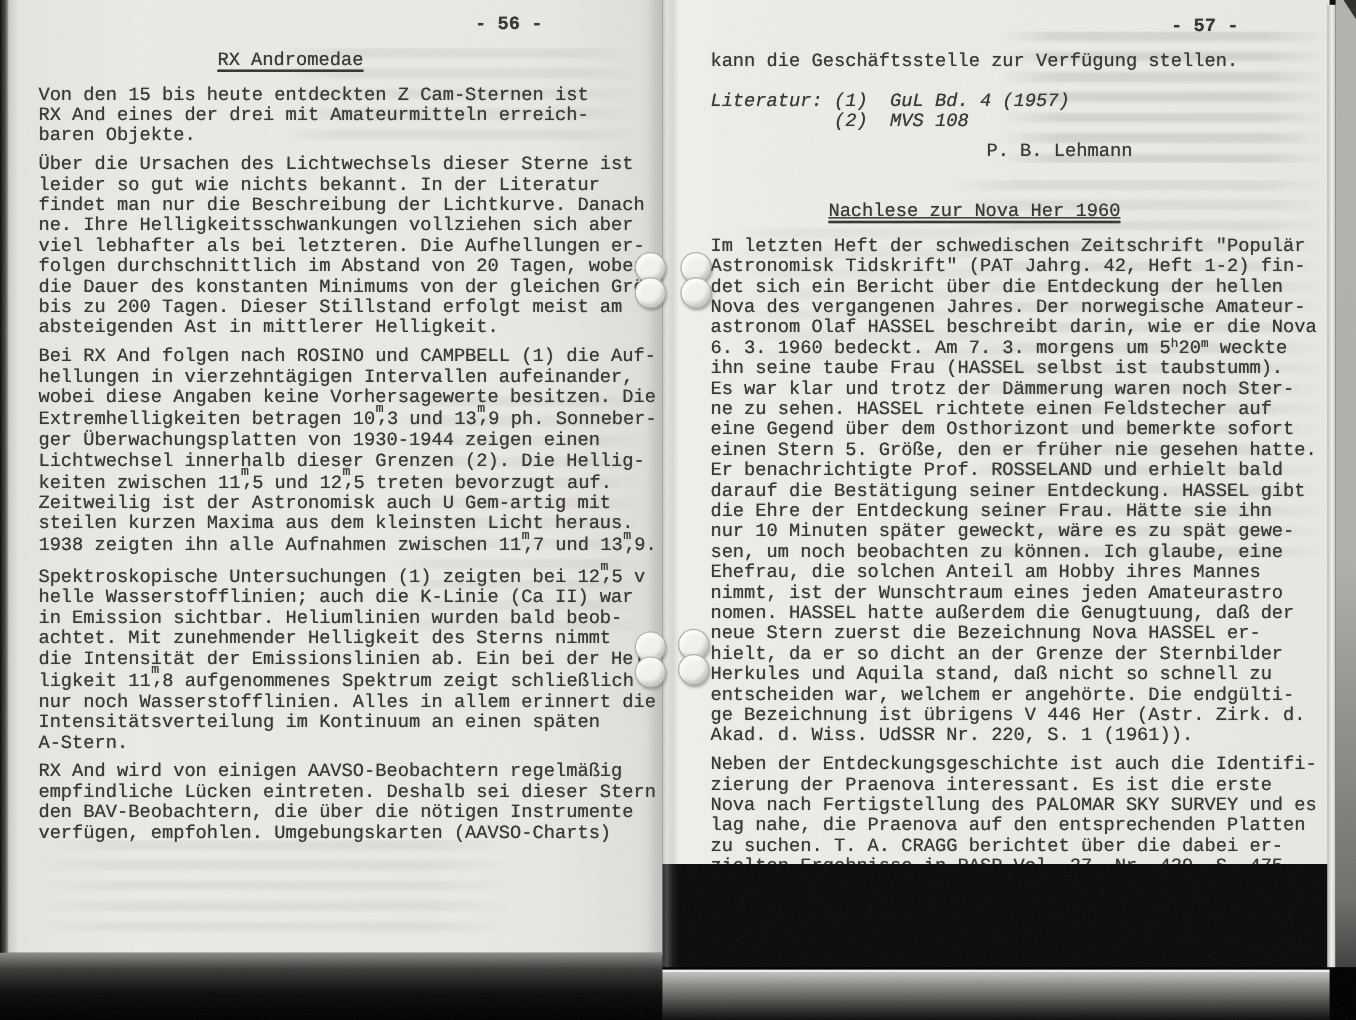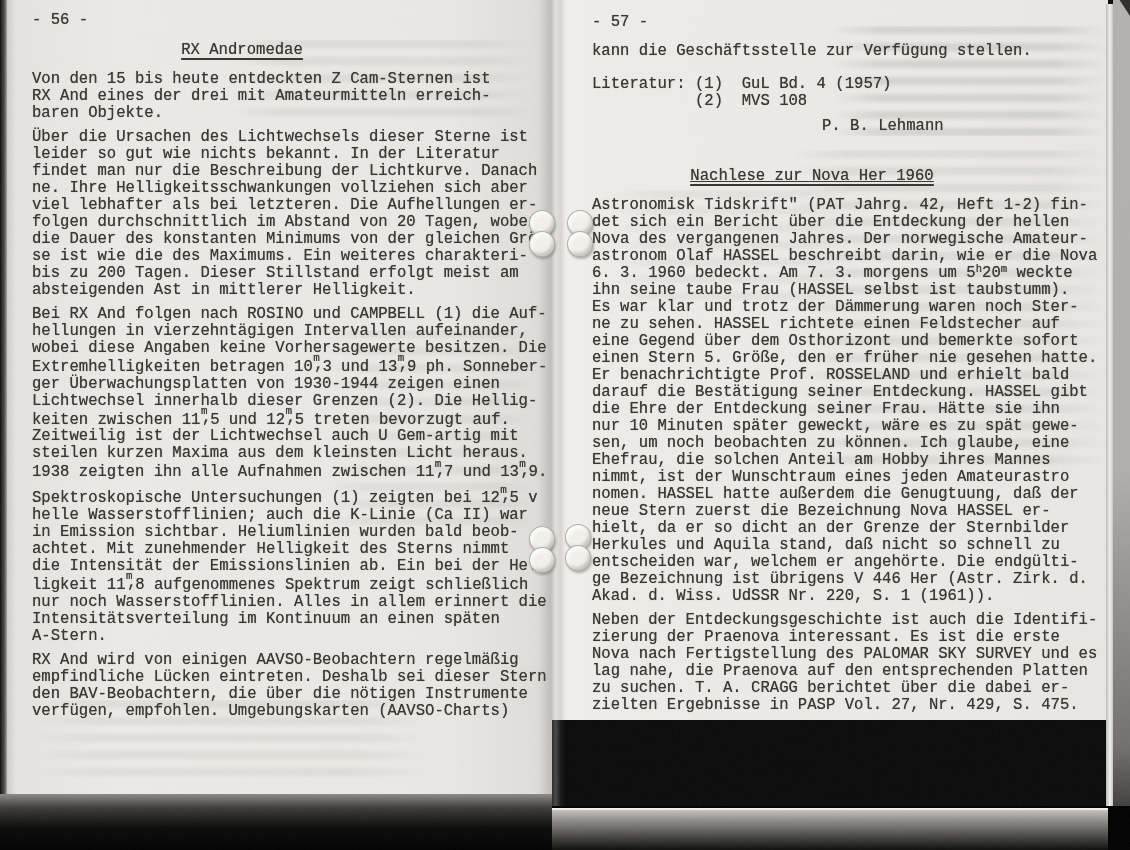--- a/index.html
+++ b/index.html
@@ -12,26 +12,26 @@
     background:linear-gradient(90deg,#c9c8c4 0px,#e5e4e0 10px,#eceae6 110px,#eae8e4 440px,#e0deda 528px,#cfcdc9 546px);
     border-bottom:2px solid #b5b4b0;}
   .page-right{left:552px;width:556px;height:720px;
     background:linear-gradient(90deg,#cfcec9 0px,#f1f0ec 14px,#edece8 60px,#eae9e5 420px,#e8e7e3 100%);}
   .content{position:relative;color:#37352f;font-size:15.6px;line-height:17px;
     text-shadow:0 0 .7px rgba(55,53,47,.75);}
   .page-left .content{padding:12px 0 0 26px;}
   .page-right .content{padding:14px 0 0 40px;}
   .ln{display:block;white-space:pre;}
   .sec{margin:0 0 7px 0;}
-  .sec-pageno{width:420px;text-align:left;margin-bottom:13px;}
+  .sec-pageno{width:420px;text-align:right;margin-bottom:13px;font-weight:bold;}
   .page-right .sec-pageno{width:440px;margin-bottom:12px;}
   .sec-title{width:420px;text-align:center;margin-bottom:12px;}
   .page-right .sec-title{width:440px;margin-top:33px;text-decoration:underline;}
   .sec-title .u{text-decoration:underline;text-underline-offset:3.5px;text-decoration-thickness:1.5px;}
-  .sec-literature{margin-top:16px;}
+  .sec-literature{margin-top:16px;font-style:italic;}
   .sec-signature{padding-left:230px;margin:8px 0 0 0;}
   sup{font-size:.68em;line-height:0;vertical-align:.45em;}
   .magm{display:inline-block;position:relative;width:.62em;height:1em;vertical-align:-.12em;}
   .magm .t{position:absolute;left:.04em;top:-.34em;font-size:.7em;line-height:1;}
   .magm .c{position:absolute;left:.1em;bottom:-.08em;line-height:1;}
   
   .ghost{position:absolute;pointer-events:none;filter:blur(1.4px);
     background:repeating-linear-gradient(180deg,rgba(138,136,130,.42) 0px,rgba(138,136,130,.42) 8px,rgba(0,0,0,0) 8px,rgba(0,0,0,0) 17px);
     -webkit-mask-image:linear-gradient(90deg,transparent 0,#000 18%,#000 82%,transparent 100%);
     mask-image:linear-gradient(90deg,transparent 0,#000 18%,#000 82%,transparent 100%);}
@@ -78,33 +78,32 @@
           <span class="ln">baren Objekte.</span>
         </div>
         <div class="sec sec-para">
           <span class="ln">Über die Ursachen des Lichtwechsels dieser Sterne ist</span>
           <span class="ln">leider so gut wie nichts bekannt. In der Literatur</span>
           <span class="ln">findet man nur die Beschreibung der Lichtkurve. Danach</span>
           <span class="ln">ne. Ihre Helligkeitsschwankungen vollziehen sich aber</span>
           <span class="ln">viel lebhafter als bei letzteren. Die Aufhellungen er-</span>
           <span class="ln">folgen durchschnittlich im Abstand von 20 Tagen, wobei</span>
           <span class="ln">die Dauer des konstanten Minimums von der gleichen Grös-</span>
-          <span class="ln">se ist wie die des Maximums. Ein weiteres charakteri-</span>
           <span class="ln">bis zu 200 Tagen. Dieser Stillstand erfolgt meist am</span>
           <span class="ln">absteigenden Ast in mittlerer Helligkeit.</span>
         </div>
         <div class="sec sec-para">
           <span class="ln">Bei RX And folgen nach ROSINO und CAMPBELL (1) die Auf-</span>
           <span class="ln">hellungen in vierzehntägigen Intervallen aufeinander,</span>
           <span class="ln">wobei diese Angaben keine Vorhersagewerte besitzen. Die</span>
           <span class="ln">Extremhelligkeiten betragen 10<span class="magm"><span class="t">m</span><span class="c">,</span></span>3 und 13<span class="magm"><span class="t">m</span><span class="c">,</span></span>9 ph. Sonneber-</span>
           <span class="ln">ger Überwachungsplatten von 1930-1944 zeigen einen</span>
           <span class="ln">Lichtwechsel innerhalb dieser Grenzen (2). Die Hellig-</span>
           <span class="ln">keiten zwischen 11<span class="magm"><span class="t">m</span><span class="c">,</span></span>5 und 12<span class="magm"><span class="t">m</span><span class="c">,</span></span>5 treten bevorzugt auf.</span>
-          <span class="ln">Zeitweilig ist der Lichtwechsel auch U Gem-artig mit</span>
+          <span class="ln">Zeitweilig ist der Astronomisk auch U Gem-artig mit</span>
           <span class="ln">steilen kurzen Maxima aus dem kleinsten Licht heraus.</span>
           <span class="ln">1938 zeigten ihn alle Aufnahmen zwischen 11<span class="magm"><span class="t">m</span><span class="c">,</span></span>7 und 13<span class="magm"><span class="t">m</span><span class="c">,</span></span>9.</span>
         </div>
         <div class="sec sec-para">
           <span class="ln">Spektroskopische Untersuchungen (1) zeigten bei 12<span class="magm"><span class="t">m</span><span class="c">,</span></span>5 v</span>
           <span class="ln">helle Wasserstofflinien; auch die K-Linie (Ca II) war</span>
           <span class="ln">in Emission sichtbar. Heliumlinien wurden bald beob-</span>
           <span class="ln">achtet. Mit zunehmender Helligkeit des Sterns nimmt</span>
           <span class="ln">die Intensität der Emissionslinien ab. Ein bei der Hel-</span>
           <span class="ln">ligkeit 11<span class="magm"><span class="t">m</span><span class="c">,</span></span>8 aufgenommenes Spektrum zeigt schließlich</span>
@@ -130,20 +129,21 @@
         <div class="sec sec-para">
           <span class="ln">kann die Geschäftsstelle zur Verfügung stellen.</span>
         </div>
         <div class="sec sec-para sec-literature">
           <span class="ln">Literatur: (1)  GuL Bd. 4 (1957)</span>
           <span class="ln">           (2)  MVS 108</span>
         </div>
         <div class="sec sec-signature"><span>P. B. Lehmann</span></div>
         <div class="sec sec-title"><span class="u">Nachlese zur Nova Her 1960</span></div>
         <div class="sec sec-para">
+          <span class="ln">Im letzten Heft der schwedischen Zeitschrift "Populär</span>
           <span class="ln">Astronomisk Tidskrift" (PAT Jahrg. 42, Heft 1-2) fin-</span>
           <span class="ln">det sich ein Bericht über die Entdeckung der hellen</span>
           <span class="ln">Nova des vergangenen Jahres. Der norwegische Amateur-</span>
           <span class="ln">astronom Olaf HASSEL beschreibt darin, wie er die Nova</span>
           <span class="ln">6. 3. 1960 bedeckt. Am 7. 3. morgens um 5<sup>h</sup>20<sup>m</sup> weckte</span>
           <span class="ln">ihn seine taube Frau (HASSEL selbst ist taubstumm).</span>
           <span class="ln">Es war klar und trotz der Dämmerung waren noch Ster-</span>
           <span class="ln">ne zu sehen. HASSEL richtete einen Feldstecher auf</span>
           <span class="ln">eine Gegend über dem Osthorizont und bemerkte sofort</span>
           <span class="ln">einen Stern 5. Größe, den er früher nie gesehen hatte.</span>

